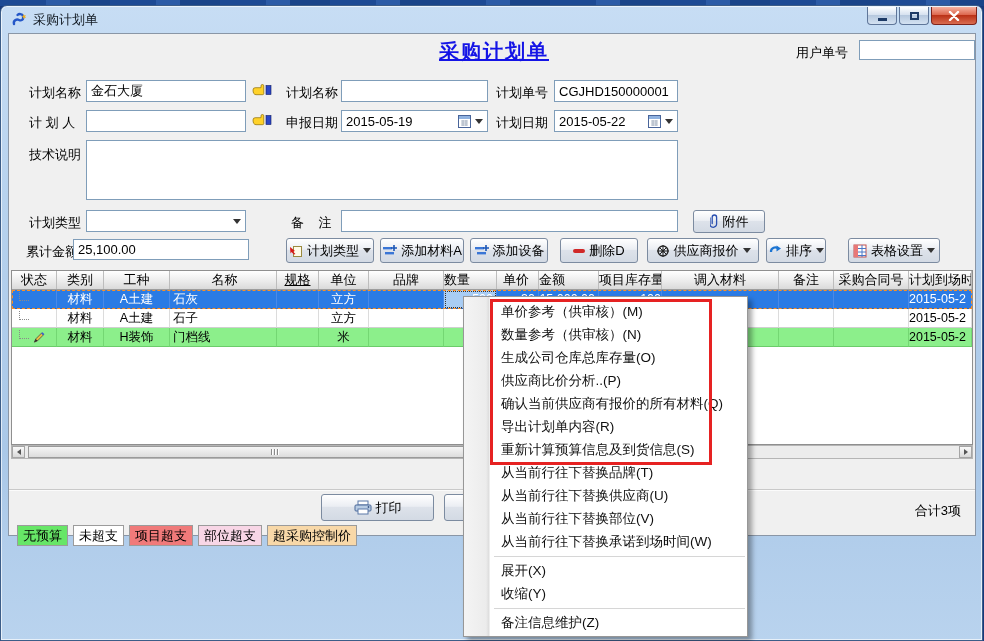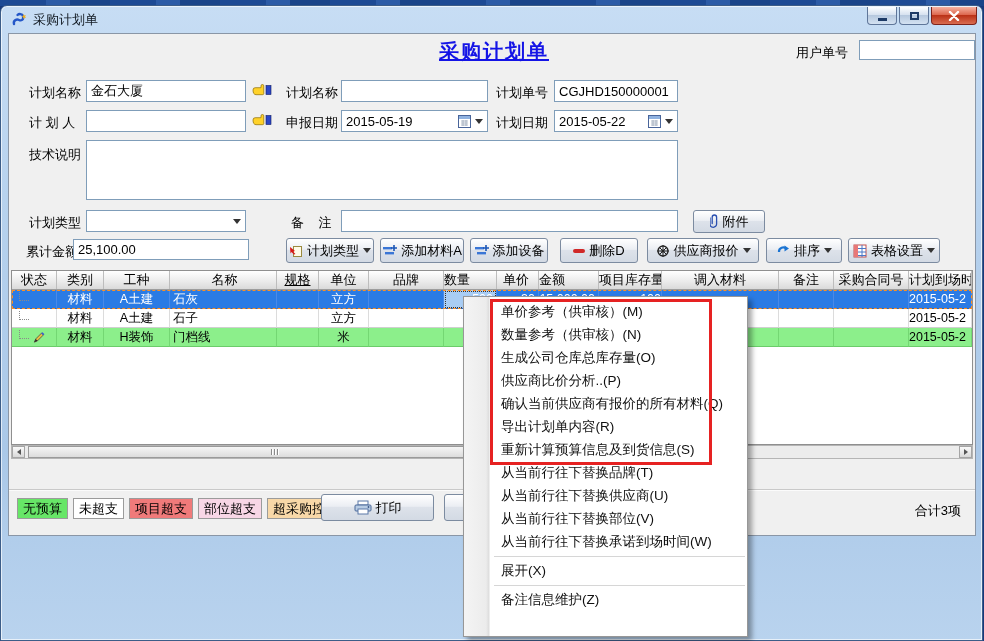--- a/index.html
+++ b/index.html
@@ -78,21 +78,21 @@
   .tri-l { width:0;height:0;border-top:3px solid transparent;border-bottom:3px solid transparent;border-right:4px solid #555; }
   .tri-r { width:0;height:0;border-top:3px solid transparent;border-bottom:3px solid transparent;border-left:4px solid #555; }
   .thumb { position:absolute; left:16px; top:0; width:492px; height:12px;
     background:linear-gradient(180deg,#f5f5f5,#dcdcdc); border:1px solid #9a9a9a;
     display:flex; align-items:center; justify-content:center; }
   .gripbar { width:1px; height:6px; background:#8a8a8a; margin:0 1px; box-shadow:1px 0 0 #fff; }
 
   
   .status-sep { position:absolute; left:0; top:455px; width:100%; height:2px;
     border-top:1px solid #c9c9c9; border-bottom:1px solid #fbfbfb; }
-  .chip { position:absolute; top:464px; height:21px; line-height:19px; padding:0 5px;
+  .chip { position:absolute; top:491px; height:21px; line-height:19px; padding:0 5px;
     border:1px solid #9b9b9b; font-size:13px; }
   .print-btn { position:absolute; left:312px; top:460px; width:113px; height:27px; }
   .ok-btn { position:absolute; left:435px; top:460px; width:92px; height:27px; }
   .total-count { position:absolute; right:14px; top:468px; font-size:13px; color:#000; }
 
   
   .ctx { position:absolute; left:463px; top:296px; width:285px; height:341px; z-index:50;
     background:#ffffff; border:1px solid #979797; box-shadow:4px 4px 5px rgba(0,0,0,.35); }
   .ctx-gutter { position:absolute; left:0; top:0; width:26px; height:100%;
     background:linear-gradient(90deg,#f4f4f4,#ececec 85%,#dedede 95%,#f8f8f8); }
@@ -225,21 +225,21 @@
       </button>
       <button class="btn tbtn" style="left:638px;width:112px">
         <svg width="14" height="14" viewBox="0 0 14 14">
           <circle cx="7" cy="7" r="5" fill="none" stroke="#222" stroke-width="1.4"></circle>
           <circle cx="7" cy="7" r="1.6" fill="#222"></circle>
           <path d="M7 1 V13 M1 7 H13 M3 3 L11 11 M11 3 L3 11" stroke="#222" stroke-width="1"></path>
         </svg>
         <span>供应商报价</span>
         <span class="caret"></span>
       </button>
-      <button class="btn tbtn" style="left:757px;width:76px">
+      <button class="btn tbtn" style="left:757px;width:60px">
         <svg width="14" height="13" viewBox="0 0 14 13">
           <path d="M3 8 A4.2 4.2 0 0 1 10.5 5" fill="none" stroke="#1b74d2" stroke-width="2.2"></path>
           <path d="M8.5 1.5 L13 4.5 L8.5 7.5 Z" fill="#1b74d2"></path>
         </svg>
         <span>排序</span>
         <span class="caret"></span>
       </button>
       <button class="btn tbtn" style="left:839px;width:92px">
         <svg width="14" height="14" viewBox="0 0 14 14">
           <rect x="1" y="1" width="12" height="12" fill="#fff" stroke="#c05050"></rect>
@@ -387,18 +387,19 @@
       <div class="ctx-item">供应商比价分析..(P)</div>
       <div class="ctx-item">确认当前供应商有报价的所有材料(Q)</div>
       <div class="ctx-item">导出计划单内容(R)</div>
       <div class="ctx-item">重新计算预算信息及到货信息(S)</div>
       <div class="ctx-item">从当前行往下替换品牌(T)</div>
       <div class="ctx-item">从当前行往下替换供应商(U)</div>
       <div class="ctx-item">从当前行往下替换部位(V)</div>
       <div class="ctx-item">从当前行往下替换承诺到场时间(W)</div>
       <div class="ctx-sep"></div>
       <div class="ctx-item">展开(X)</div>
+      <div class="ctx-item">收缩(Y)</div>
       <div class="ctx-sep"></div>
       <div class="ctx-item">备注信息维护(Z)</div>
     </div>
     <div class="annotation"></div>
   </div>
 </div>
 
 </body></html>

